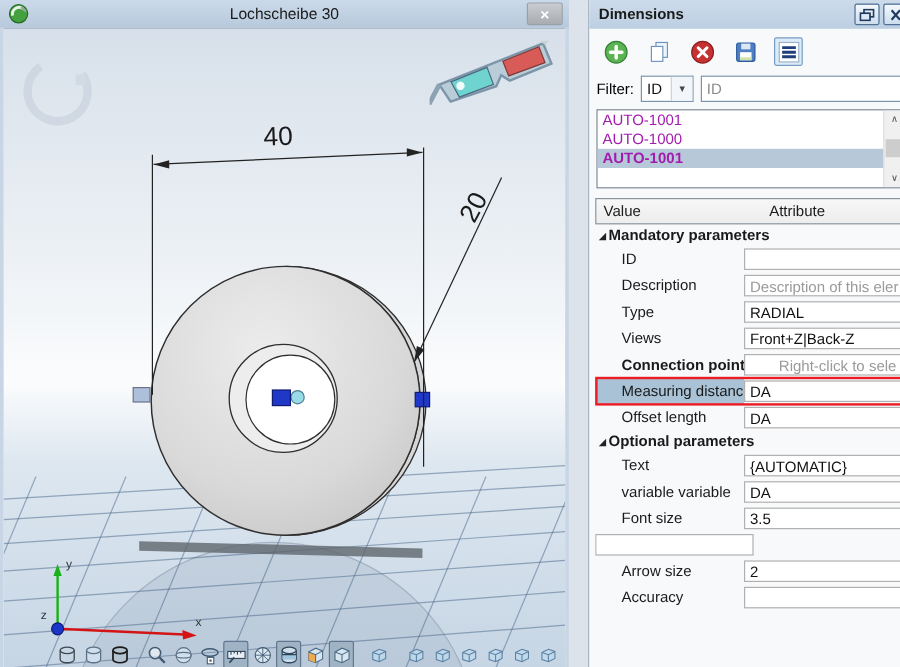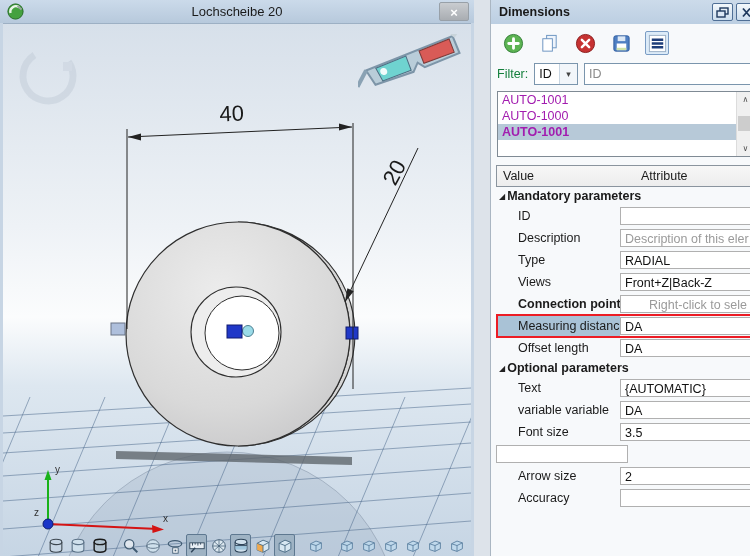--- a/index.html
+++ b/index.html
@@ -31,21 +31,21 @@
   .pwin-btn{width:19px;height:16px;margin-left:3px;border:1px solid #4f6f96;border-radius:2px;background:linear-gradient(#f3f8fc,#cddeee);
     display:inline-flex;align-items:center;justify-content:center;}
   .pwin-btn svg{width:13px;height:11px;}
 
   .panel-toolbar{display:flex;align-items:center;gap:12px;padding:7px 0 6px 10px;}
   .tool{width:22px;height:22px;display:inline-flex;align-items:center;justify-content:center;border:1px solid transparent;border-radius:2px;}
   .tool svg{width:21px;height:21px;}
   .tool.active{border-color:#7a9cc4;background:#dcebf8;}
 
   .filter-row{display:flex;align-items:center;padding:2px 6px 0 6px;gap:6px;}
-  .filter-label{font-size:12.5px;color:#15803d;}
+  .filter-label{font-size:12.5px;color:#000000;}
   .combo{width:80px;height:22px;border:1px solid #7a95ad;background:#fff;display:flex;align-items:center;box-sizing:border-box;}
   .combo-text{flex:1;font-size:12.5px;padding-left:4px;color:#111;}
   .combo-btn{width:17px;height:100%;display:flex;align-items:center;justify-content:center;font-size:9px;color:#444;border-left:1px solid #c9d6e2;background:#f2f6fa;}
   .filter-input{flex:1;height:22px;border:1px solid #7a95ad;box-sizing:border-box;font-size:12.5px;padding:0 4px;color:#111;font-family:inherit;background:#fff;}
   .filter-input::placeholder{color:#8a8a8a;opacity:1;}
 
   .listbox{position:relative;margin:6px 6px 0 6px;height:64px;border:1px solid #7f8a94;background:#fff;overflow:hidden;}
   .li{height:16px;line-height:16px;font-size:12.5px;padding-left:4px;color:#a21caf;width:calc(100% - 17px);box-sizing:border-box;}
   .li.sel{background:var(--selection_bg);font-weight:bold;}
   .scrollbar{position:absolute;right:0;top:0;width:17px;height:100%;background:#f0f0f0;border-left:1px solid #dcdcdc;}
@@ -80,21 +80,21 @@
 
   <section class="win">
     <header class="win-titlebar">
       <span class="app-icon">
         <svg viewBox="0 0 17 17">
             <circle cx="8.5" cy="8.5" r="7.6" fill="#45a13f" stroke="#256b24"></circle>
         <path d="M3.5,10 A5.5,5.5 0 0 1 12,4.2" fill="none" stroke="#eaf6e8" stroke-width="2.4"></path>
         <path d="M10.5,3 l4,3.4" stroke="#9aa7a0" stroke-width="2"></path>
           </svg>
       </span>
-      <span class="win-title">Lochscheibe 20</span>
+      <span class="win-title">Lochscheibe 30</span>
       <button class="win-close">×</button>
     </header>
 
     <div class="viewport">
       <svg class="scene" width="468" height="533" viewBox="0 0 468 533">
         <defs>
           <linearGradient id="sky" x1="0" y1="0" x2="0" y2="1">
             <stop offset="0" stop-color="#d7e0ea"></stop>
               <stop offset="0.38" stop-color="#eef2f6"></stop>
             <stop offset="0.55" stop-color="#fbfcfd"></stop>

